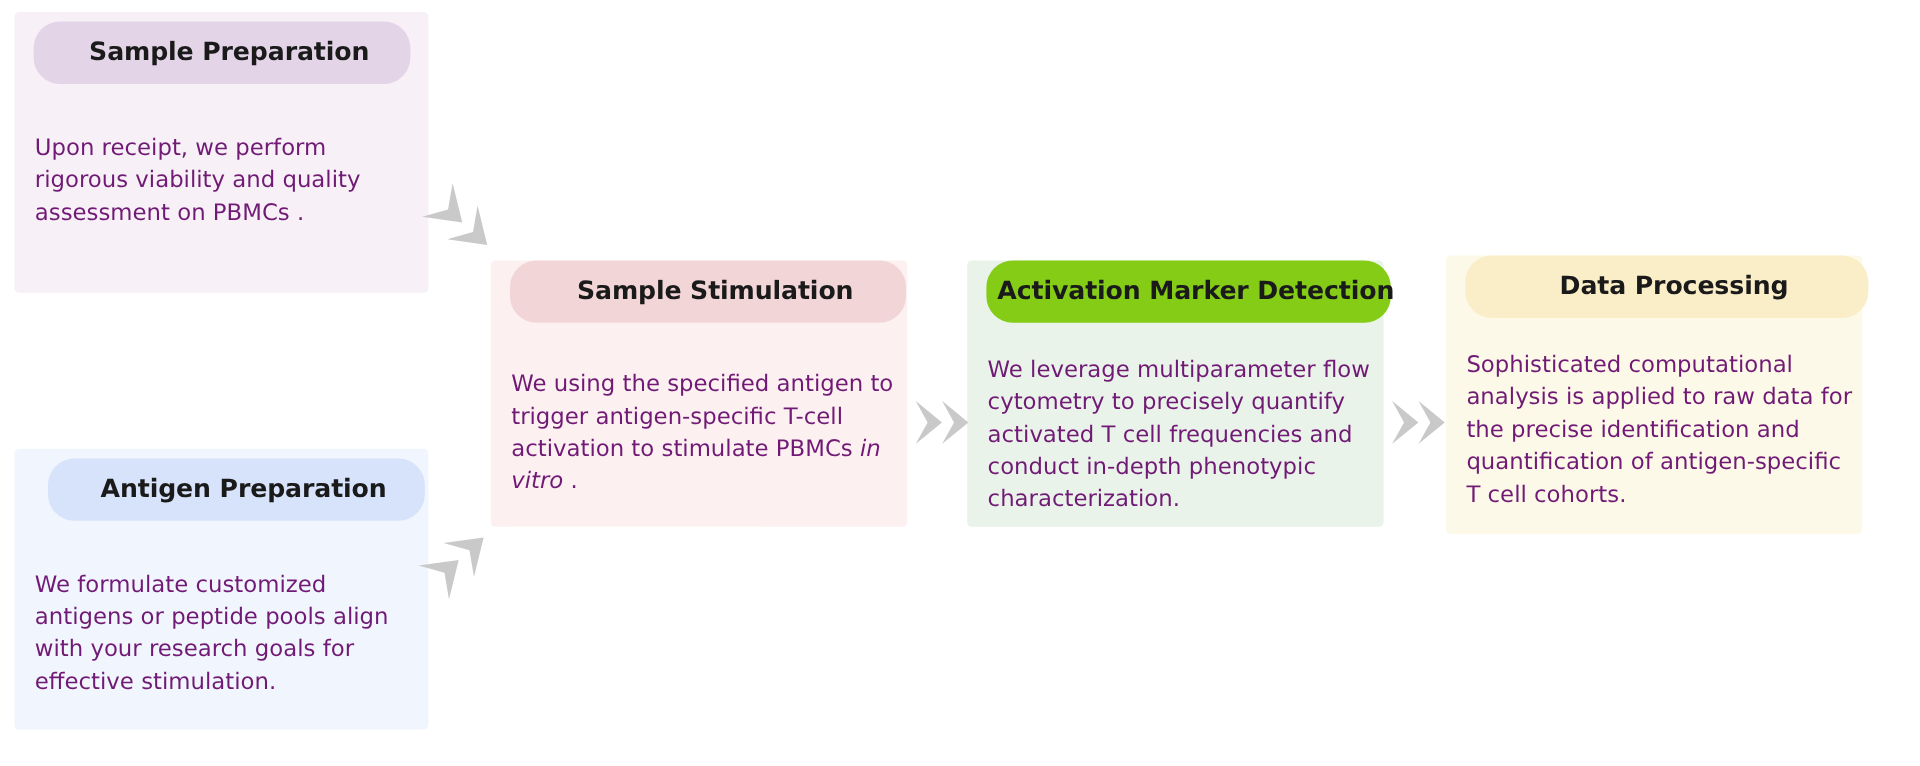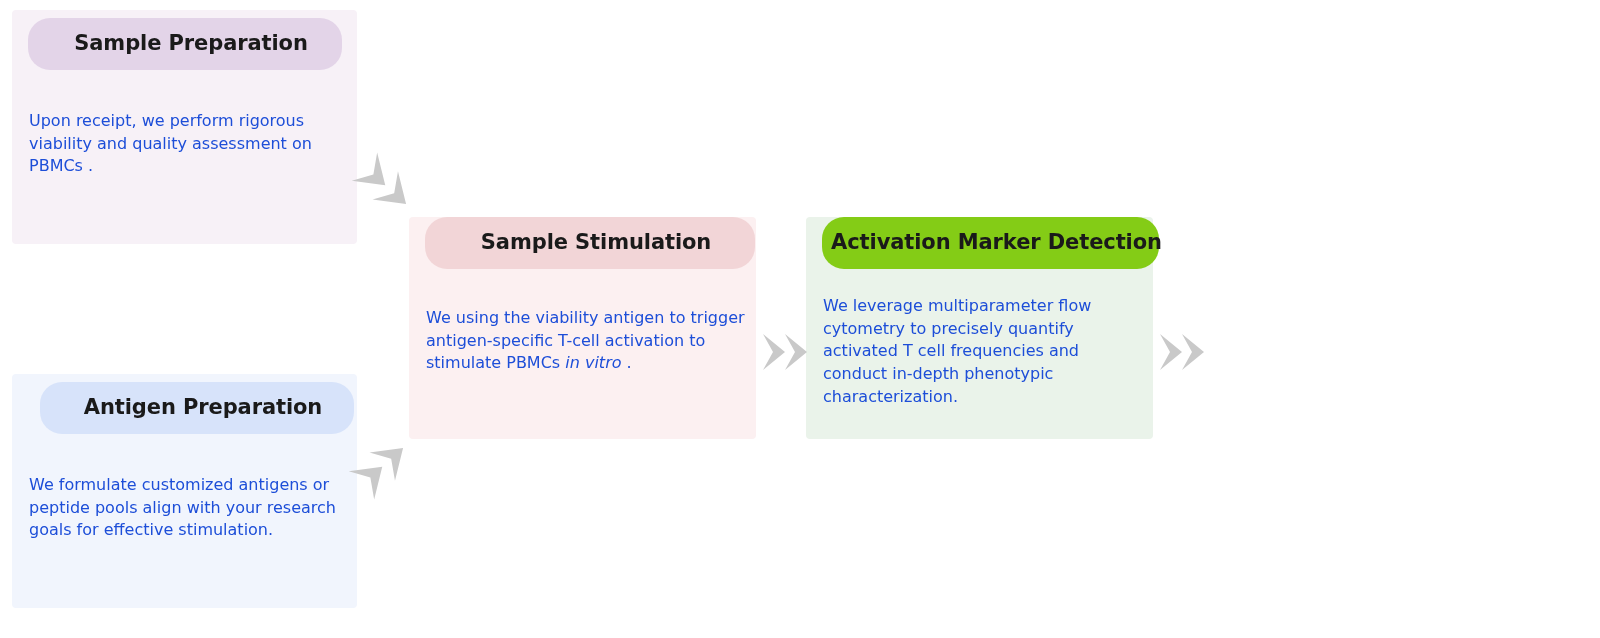--- a/index.html
+++ b/index.html
@@ -48,23 +48,23 @@
     font-weight: bold;
     color: #1a1a1a;
     letter-spacing: -0.1px;
     line-height: 1.1;
     white-space: nowrap;
     margin-left: 12px;
   }
   .card-text {
     position: absolute;
     box-sizing: border-box;
-    font-size: 16px;
+    font-size: 19px;
     line-height: 1.42;
-    color: #1d4ed8;
+    color: #701a75;
     z-index: 3;
   }
   .card-text em { font-style: italic; }
 
   
   #card-sample-preparation      { left: 12px;   top: 10px;  width: 345px; height: 234px; }
   #card-sample-preparation .card-header { left: 16px; top: 8px;  width: 314px; height: 52px; }
   #card-sample-preparation .card-text   { left: 17px; top: 100px; width: 320px; }
 
   #card-antigen-preparation     { left: 12px;   top: 374px; width: 345px; height: 234px; }
@@ -109,31 +109,38 @@
       <span class="card-title">Antigen Preparation</span>
     </div>
     <div class="card-text"><span>We formulate customized antigens or peptide pools align with your research goals for effective stimulation.</span></div>
   </div>
 
   <div class="card" id="card-antigen-stimulation">
     <div class="card-body" style="background: rgb(252, 240, 241);"></div>
     <div class="card-header" style="background: rgb(242, 213, 215);">
       <span class="card-title">Sample Stimulation</span>
     </div>
-    <div class="card-text"><span>We using the viability antigen to trigger antigen-specific T-cell activation to stimulate PBMCs </span><em>in vitro</em><span> .</span></div>
+    <div class="card-text"><span>We using the specified antigen to trigger antigen-specific T-cell activation to stimulate PBMCs </span><em>in vitro</em><span> .</span></div>
   </div>
 
   <div class="card" id="card-activation-marker">
     <div class="card-body" style="background: rgb(234, 243, 234);"></div>
     <div class="card-header" style="background: #84cc16;">
       <span class="card-title">Activation Marker Detection</span>
     </div>
     <div class="card-text"><span>We leverage multiparameter flow cytometry to precisely quantify activated T cell frequencies and conduct in-depth phenotypic characterization.</span></div>
   </div>
 
+  <div class="card" id="card-data-processing">
+    <div class="card-body" style="background: rgb(253, 249, 232);"></div>
+    <div class="card-header" style="background: rgb(250, 238, 201);">
+      <span class="card-title">Data Processing</span>
+    </div>
+    <div class="card-text"><span>Sophisticated computational analysis is applied to raw data for the precise identification and quantification of antigen-specific T cell cohorts.</span></div>
+  </div>
 
   <div class="arrow" id="arrow-1" style="left:355px; top:163px; transform:rotate(42deg);">
     <span>
       <svg width="62" height="46" viewBox="0 0 62 46" aria-hidden="true">
         <polygon points="2,4 30,23 2,42 14,23" fill="#c9c9c9"></polygon>
         <polygon points="30,4 58,23 30,42 42,23" fill="#c9c9c9"></polygon>
       </svg>
     </span>
   </div>
 

